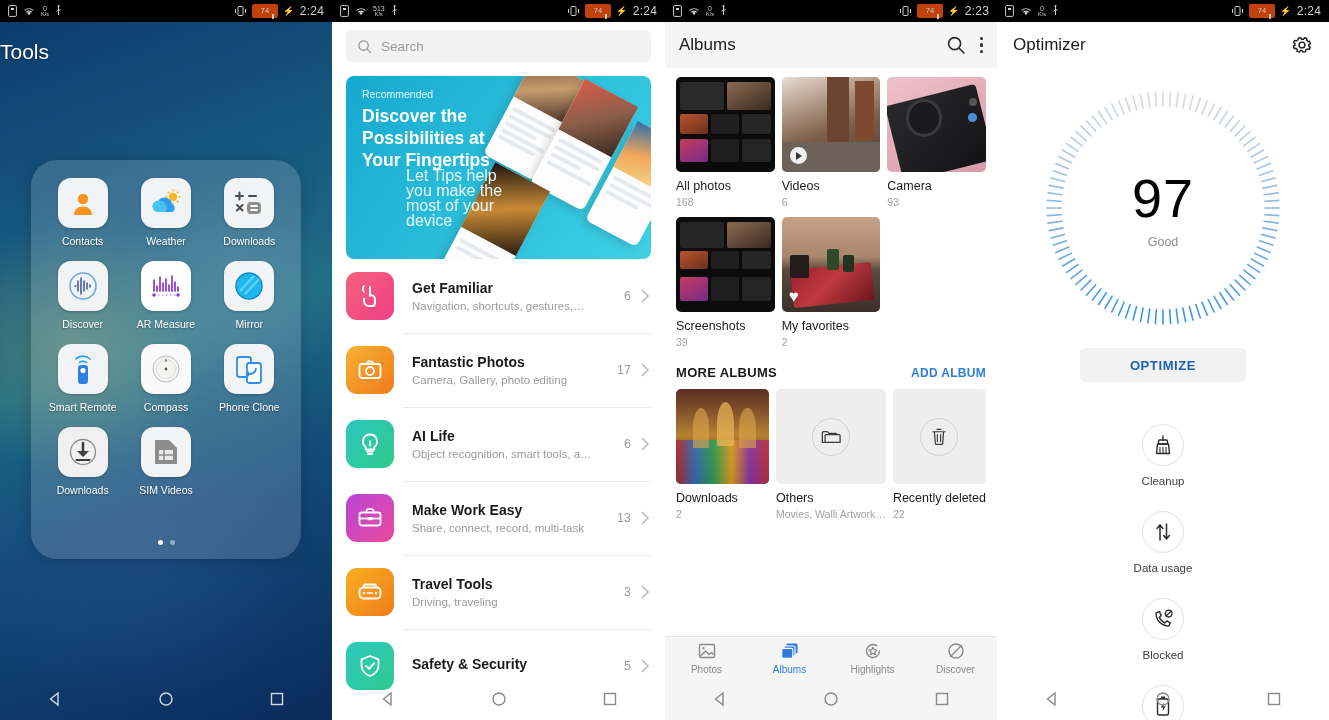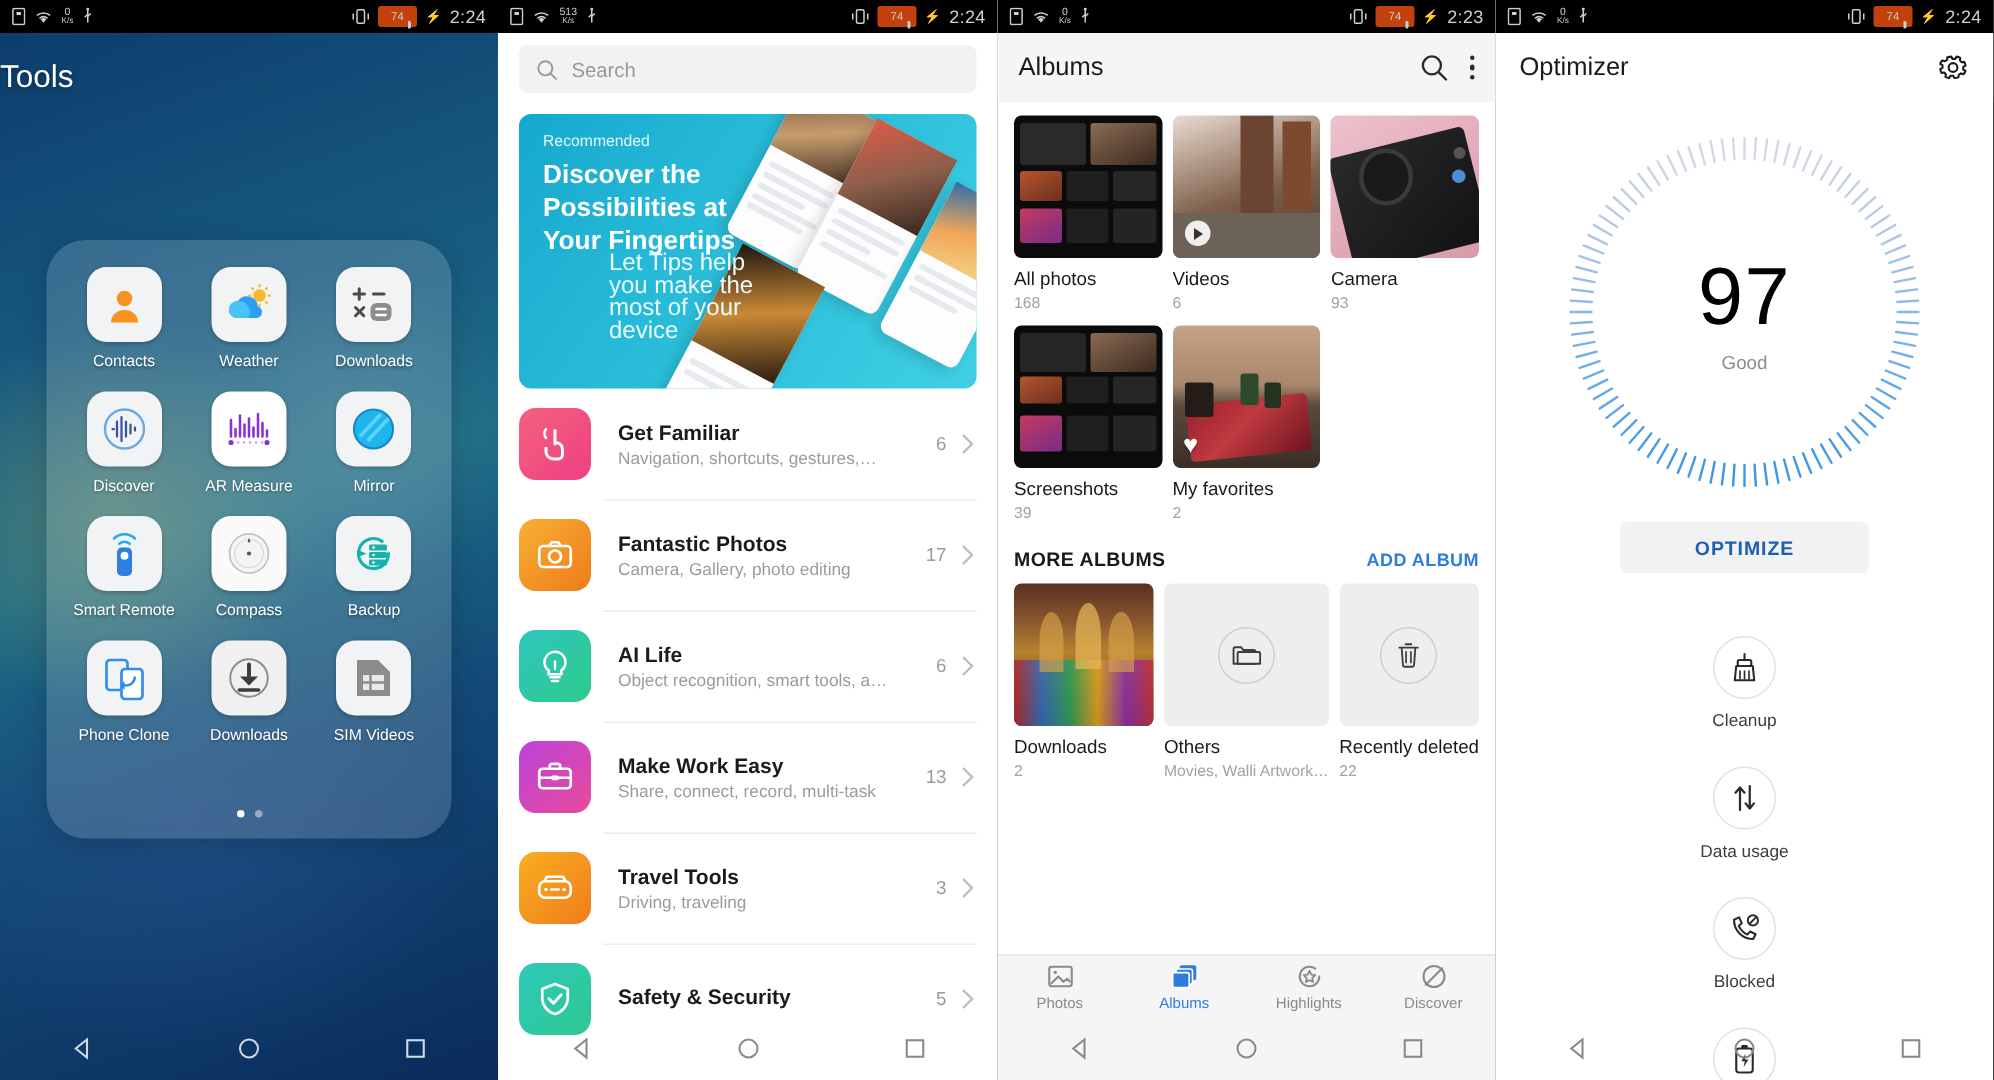--- a/index.html
+++ b/index.html
@@ -305,37 +305,20 @@
               <path d="M17 17l5-9.5L17 17z" fill="#e03b2f"></path>
               <path d="M17 17l-5 9.5 5-9.5z" fill="#8d8d8d"></path>
               <path d="M17 17l5-9.5-10 19z" fill="#e03b2f" opacity=".92"></path>
               <path d="M17 17l-5 9.5 10-19z" fill="#6b6b6b" opacity=".55"></path>
               <circle cx="17" cy="17" r="1.4" fill="#555"></circle>
             </svg>
         </div>
         <div class="app-lb">Compass</div>
       </div>
 
-      <div class="app">
-        <div class="app-ic">
-          <svg width="34" height="34" viewBox="0 0 34 34">
-              <path d="M27 17a10 10 0 1 1-4.2-8.1" fill="none" stroke="#17b3ad" stroke-width="2.1" stroke-linecap="round"></path>
-              <path d="M6.5 14.5l1.6 4.3 4.3-1.6z" fill="#17b3ad"></path>
-              <g>
-                <rect x="14" y="11" width="12" height="4" rx="1" fill="#17b3ad"></rect>
-                <rect x="14" y="16" width="12" height="4" rx="1" fill="#17b3ad"></rect>
-                <rect x="14" y="21" width="12" height="4" rx="1" fill="#17b3ad"></rect>
-                <circle cx="17" cy="13" r=".9" fill="#fff"></circle>
-                <circle cx="17" cy="18" r=".9" fill="#fff"></circle>
-                <circle cx="17" cy="23" r=".9" fill="#fff"></circle>
-              </g>
-            </svg>
-        </div>
-        <div class="app-lb">Backup</div>
-      </div>
 
       <div class="app">
         <div class="app-ic">
           <svg width="32" height="32" viewBox="0 0 32 32">
               <rect x="4" y="4" width="14" height="20" rx="2.4" fill="none" stroke="#2f8fe8" stroke-width="1.8"></rect>
               <rect x="14" y="10" width="14" height="20" rx="2.4" fill="#fff" stroke="#2f8fe8" stroke-width="1.8"></rect>
               <path d="M23 15a6 6 0 0 1-6 6h-2" fill="none" stroke="#2f8fe8" stroke-width="1.8"></path>
               <path d="M16 18l-3 3 3 3z" fill="#2f8fe8"></path>
             </svg>
         </div>

